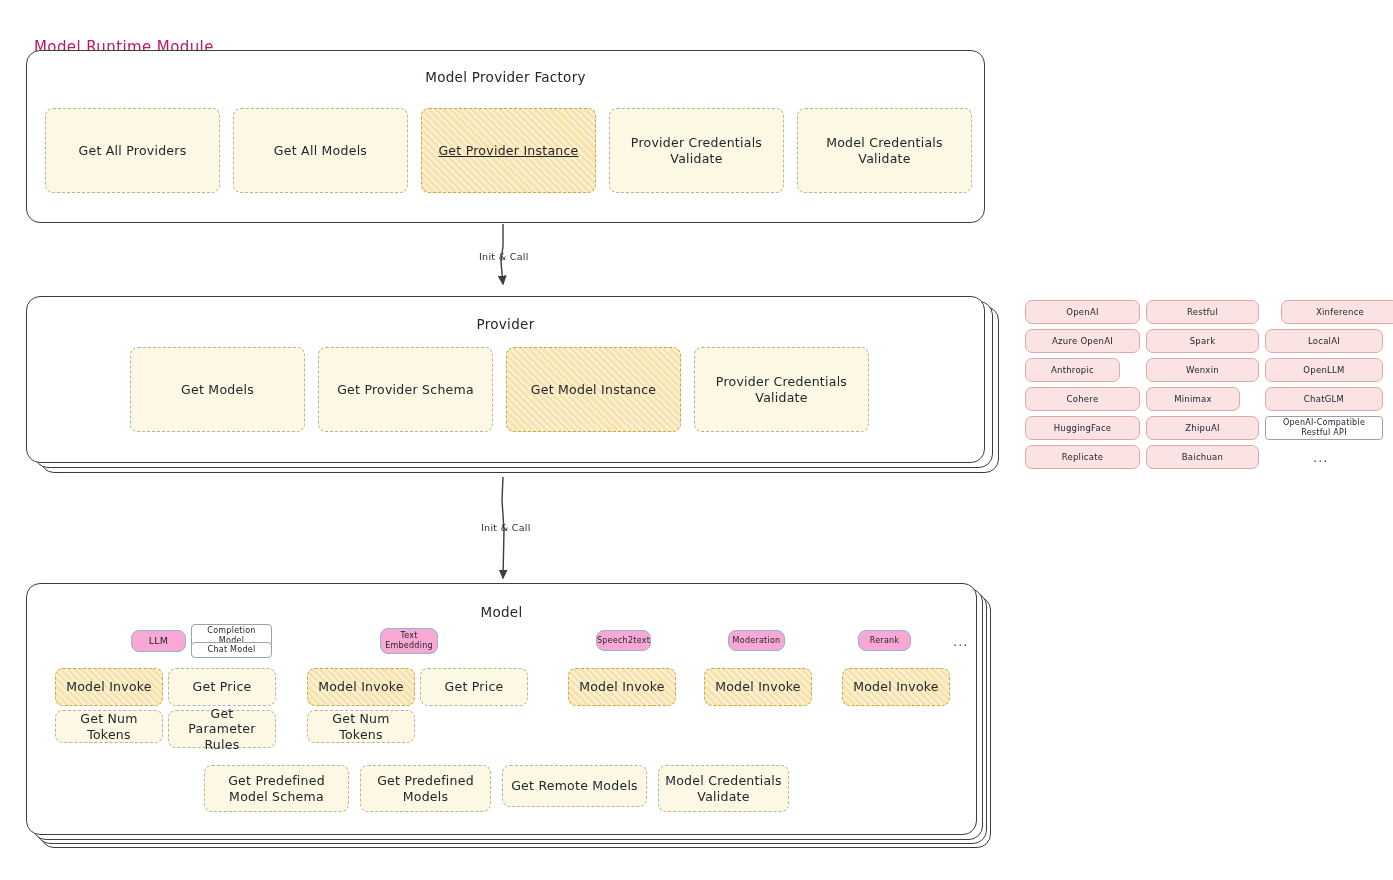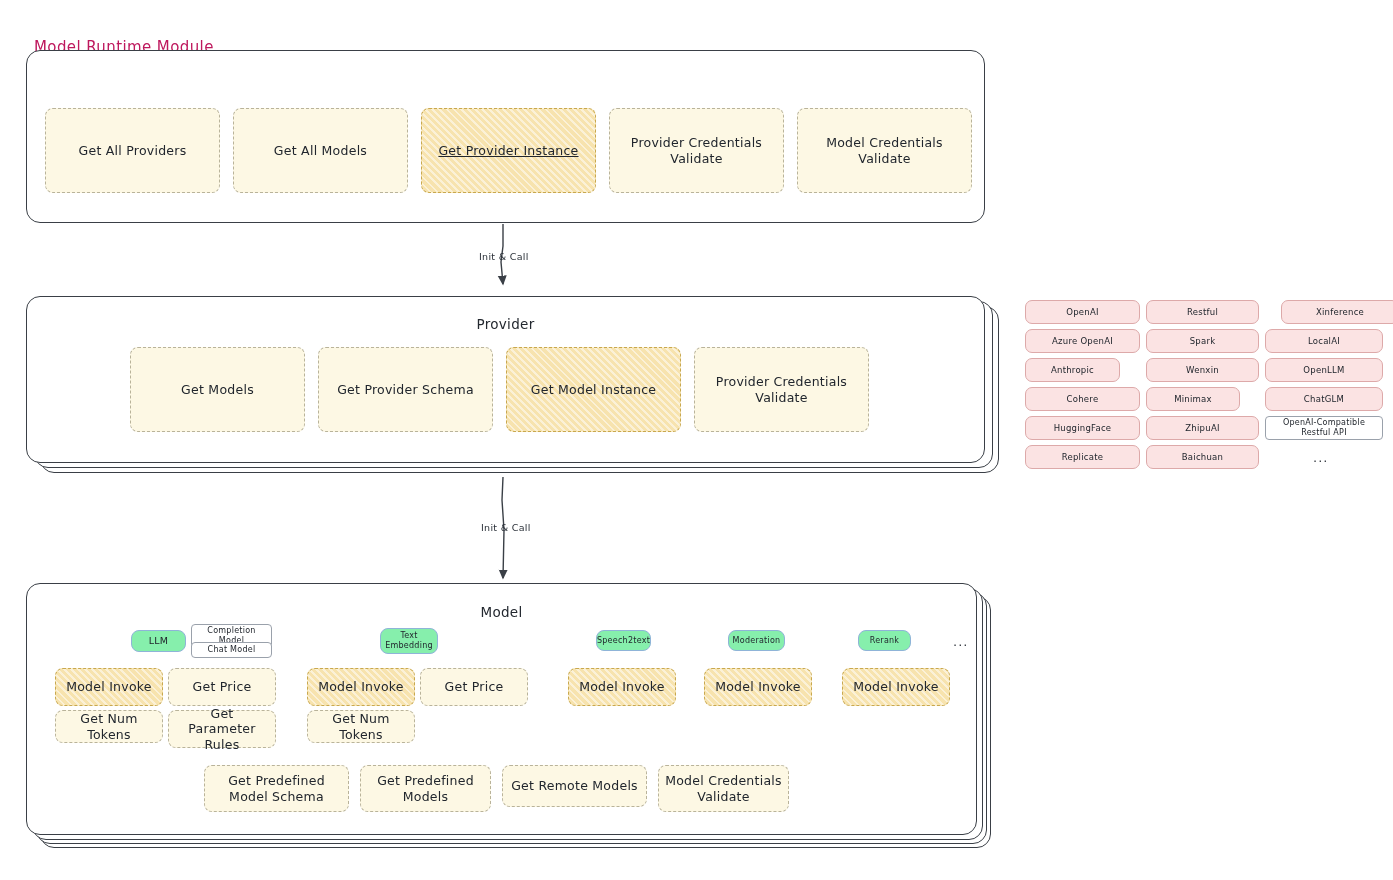--- a/index.html
+++ b/index.html
@@ -71,21 +71,21 @@
     background: #f7e3ae;
     border: 1.3px dashed #c8a84f;
     background-image: repeating-linear-gradient(
       45deg,
       rgba(255,255,255,0.5) 0px,
       rgba(255,255,255,0.5) 2px,
       rgba(0,0,0,0) 2px,
       rgba(0,0,0,0) 5px);
   }
   .n-blue {
-    background: #86efac;
+    background: #f9a8d4;
     border: 1.2px solid #8fb4d8;
     font-size: 9.5px;
   }
   .n-white-sm {
     background: #ffffff;
     border: 1.1px solid #9aa1ab;
     font-size: 8px;
     border-radius: 4px;
   }
   .n-pink {
@@ -127,20 +127,21 @@
   <defs>
     <marker id="ah" markerWidth="9" markerHeight="9" refX="6" refY="3.2" orient="auto">
       <path d="M0,0 L7,3.2 L0,6.4 z" fill="#3a3f46"></path>
     </marker>
   </defs>
   <path d="M503,224 L503,246 L501,262 L503,284" stroke="#3a3f46" stroke-width="1.4" fill="none" marker-end="url(#ah)"></path>
   <path d="M503,477 L502,500 L504,530 L503,578" stroke="#3a3f46" stroke-width="1.4" fill="none" marker-end="url(#ah)"></path>
 </svg>
 
 <div class="panel" style="left:26px; top:50px; width:959px; height:173px;">
+  <div class="panel-title" style="margin-top:18px;">Model Provider Factory</div>
 
   <div class="node n-cream" style="left:18px; top:57px; width:175px; height:85px;">Get All Providers</div>
 
   <div class="node n-cream" style="left:206px; top:57px; width:175px; height:85px;">Get All Models</div>
 
   <div class="node n-amber-dashed" style="left:394px; top:57px; width:175px; height:85px;text-decoration:underline;">Get Provider Instance</div>
 
   <div class="node n-cream" style="left:582px; top:57px; width:175px; height:85px;">Provider Credentials Validate</div>
 
   <div class="node n-cream" style="left:770px; top:57px; width:175px; height:85px;">Model Credentials Validate</div>

